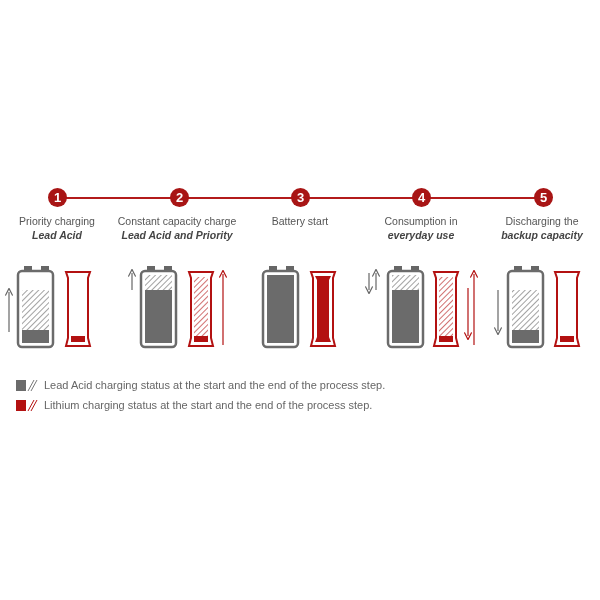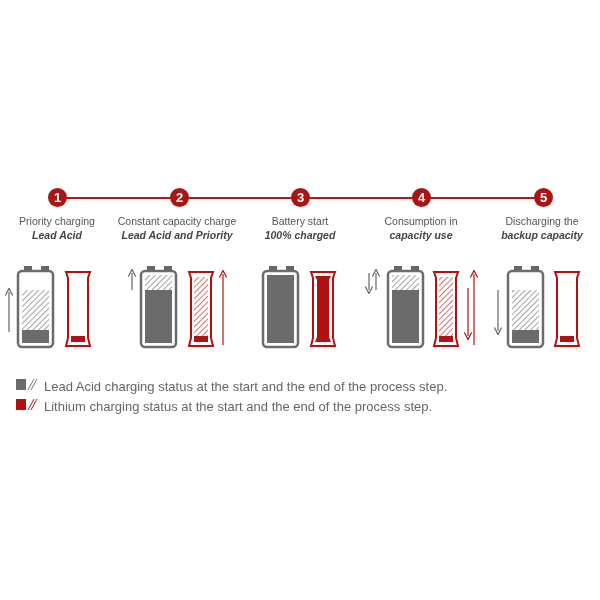--- a/index.html
+++ b/index.html
@@ -2,21 +2,21 @@
 <html><head>
 <meta charset="utf-8">
 <style>
   html, body { margin:0; padding:0; background:#ffffff; }
   body { width:600px; height:600px; position:relative; overflow:hidden; font-family:"Liberation Sans", sans-serif; }
   .timeline-line { position:absolute; left:57px; top:197px; width:486px; height:2px; background:#b31b1b; }
   .step-circle { position:absolute; width:19px; height:19px; border-radius:50%; background:#a81515; color:#fff; font-weight:bold; font-size:13px; line-height:19px; text-align:center; top:188px; }
   .step-label { position:absolute; top:214px; width:130px; text-align:center; font-size:10.5px; color:#555; line-height:14px; }
   .step-label .sub { font-weight:bold; font-style:italic; color:#444; display:block; }
   svg.diagram { position:absolute; left:0; top:0; }
-  .legend-item { position:absolute; left:16px; font-size:13px; color:#666; display:flex; align-items:flex-start; }
+  .legend-item { position:absolute; left:16px; font-size:11px; color:#666; display:flex; align-items:flex-end; }
   .legend-item svg { margin-right:6px; }
 </style>
 </head>
 <body>
 
 <div class="timeline-line"></div>
 
 <div class="step-circle" style="left:48px">1</div>
 <div class="step-circle" style="left:170px">2</div>
 <div class="step-circle" style="left:291px">3</div>
@@ -26,25 +26,24 @@
 <div class="step-label" style="left:-8px">
   <span>Priority charging</span>
   <span class="sub">Lead Acid</span>
 </div>
 <div class="step-label" style="left:112px">
   <span>Constant capacity charge</span>
   <span class="sub">Lead Acid and Priority</span>
 </div>
 <div class="step-label" style="left:235px">
   <span>Battery start</span>
-  <span class="sub">100% charged</span>
 </div>
 <div class="step-label" style="left:356px">
   <span>Consumption in</span>
-  <span class="sub">capacity use</span>
+  <span class="sub">everyday use</span>
 </div>
 <div class="step-label" style="left:477px">
   <span>Discharging the</span>
   <span class="sub">backup capacity</span>
 </div>
 
 <svg class="diagram" width="600" height="370">
   <defs>
     <pattern id="hatchGray" patternUnits="userSpaceOnUse" width="4" height="4" patternTransform="rotate(45)">
       <rect width="4" height="4" fill="#fff"></rect>

